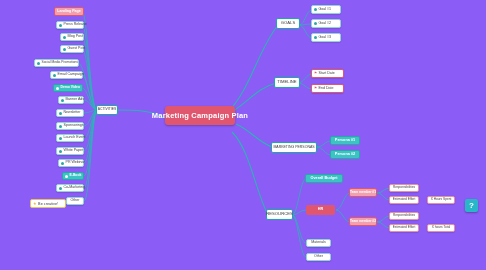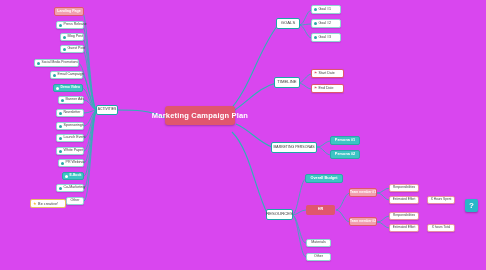--- a/index.html
+++ b/index.html
@@ -6,21 +6,21 @@
   html, body {
     margin: 0; padding: 0;
     width: 486px; height: 270px;
     background: #d9f0f0;
     font-family: "Liberation Sans", sans-serif;
     overflow: hidden;
   }
   #root {
     position: relative;
     width: 486px; height: 270px;
-    background: #d946ef;
+    background: #8b5cf6;
   }
   svg.connectors {
     position: absolute; left: 0; top: 0;
     width: 486px; height: 270px;
     pointer-events: none;
   }
   .node {
     position: absolute;
     display: flex;
     align-items: center;

